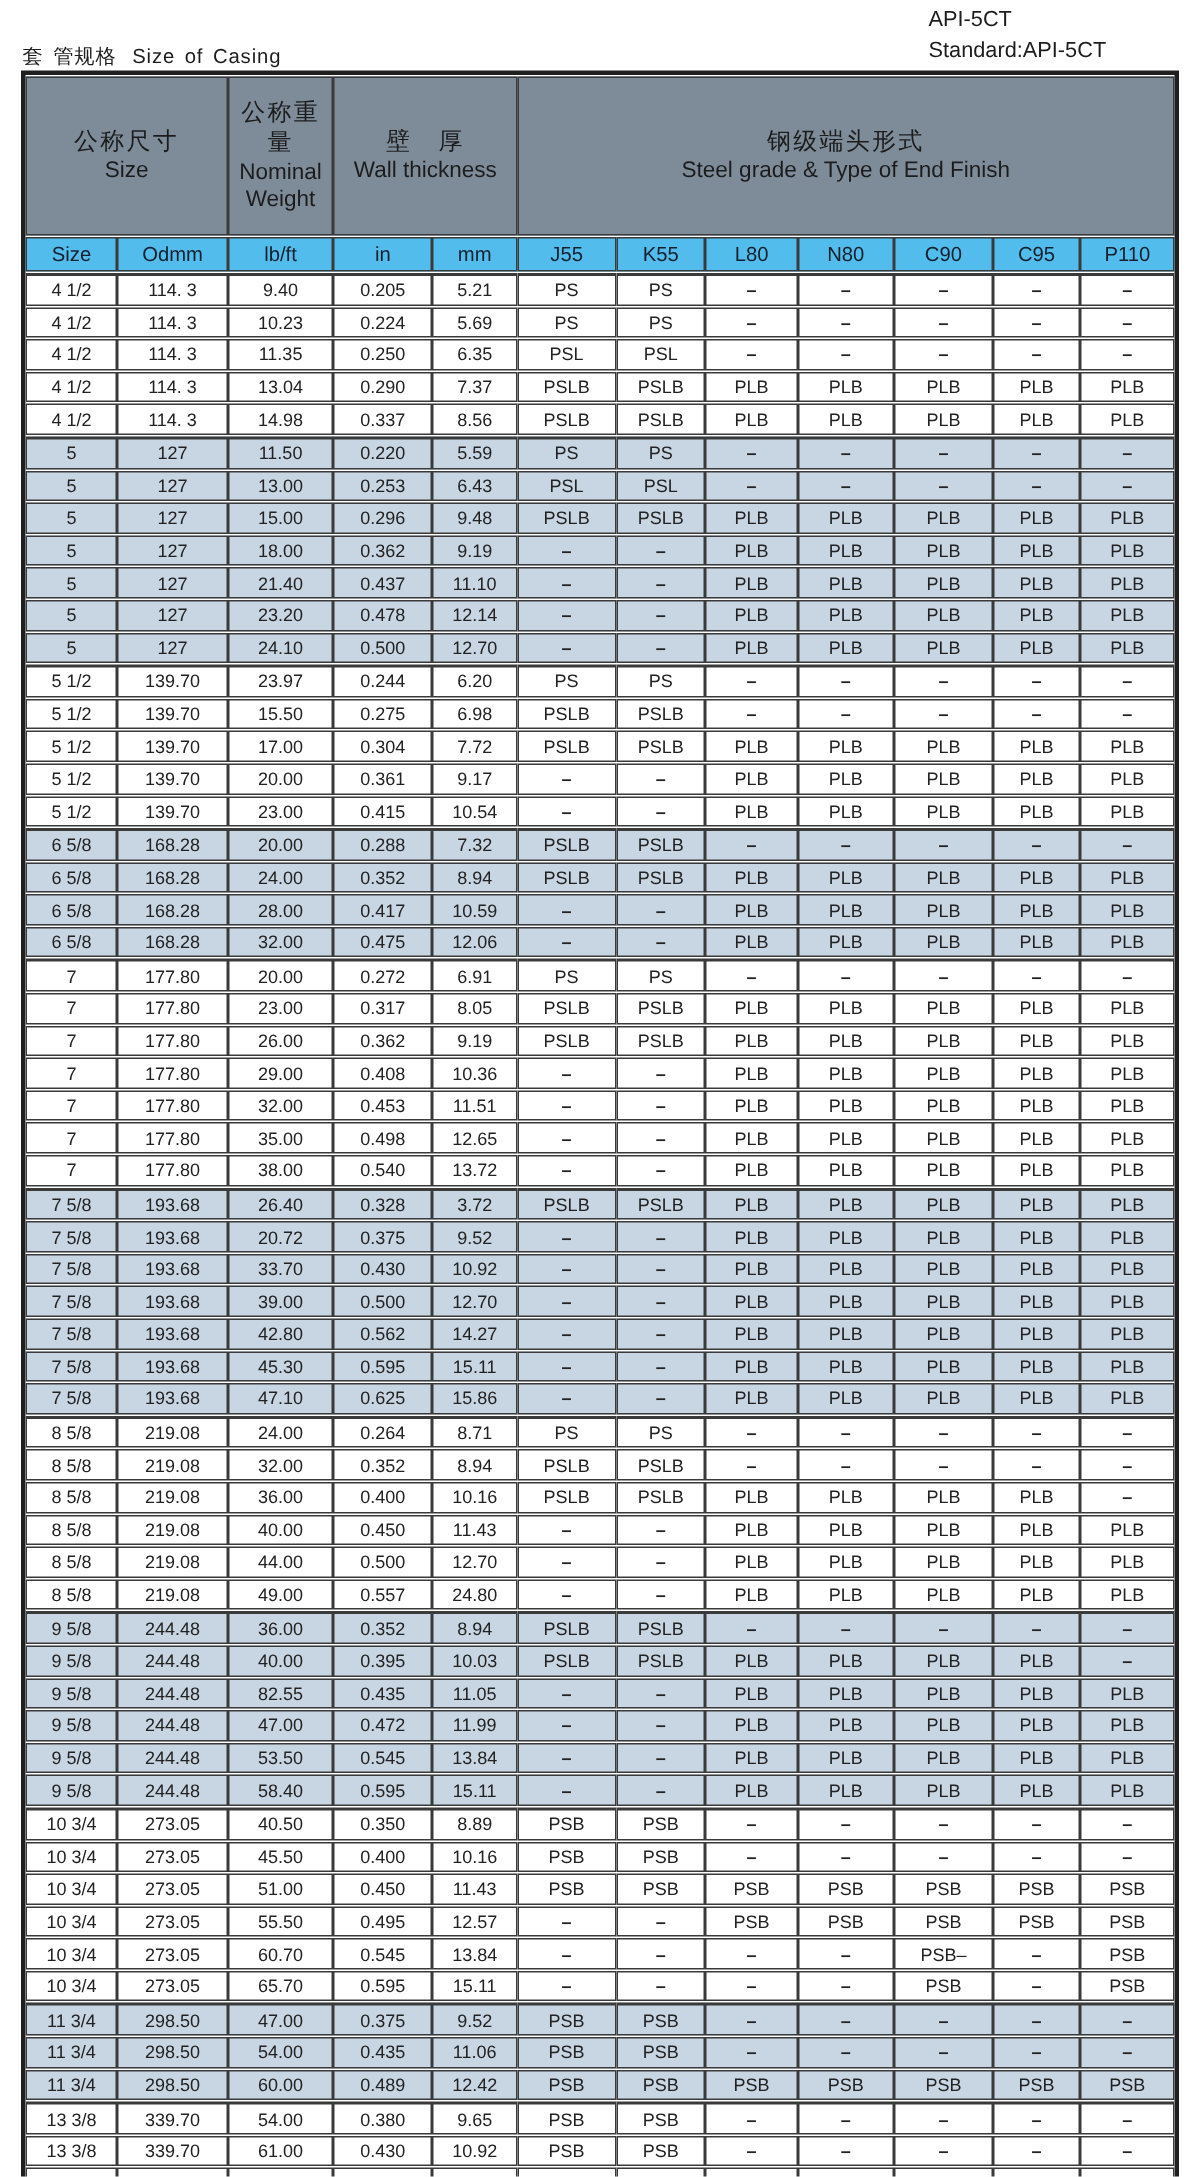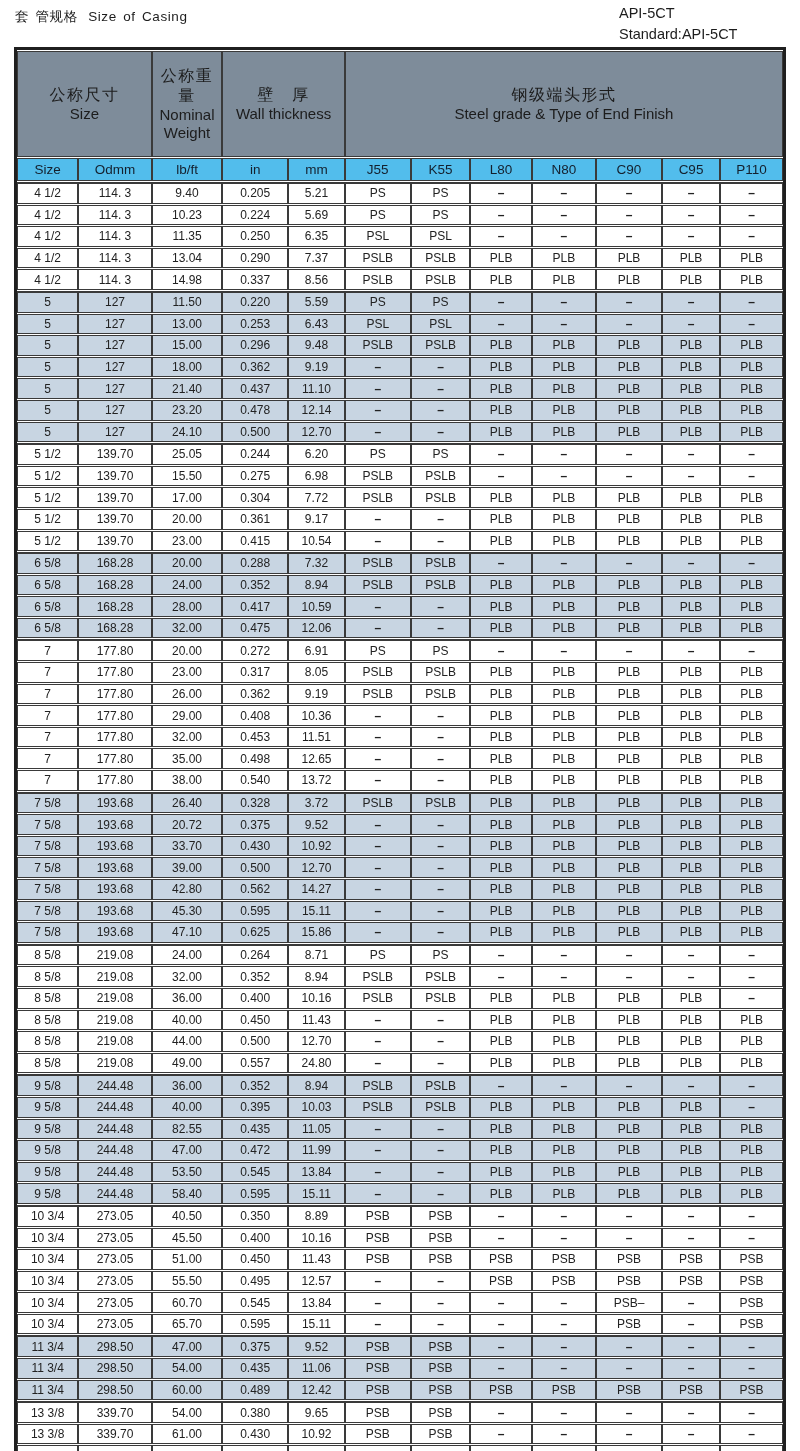--- a/index.html
+++ b/index.html
@@ -5,21 +5,21 @@
   html,body { margin:0; padding:0; }
   body {
     width:800px; height:1451px;
     background:#ffffff;
     font-family:"Liberation Sans", sans-serif;
     color:#222;
     overflow:hidden;
   }
   .topbar { position:relative; height:47px; }
   .doc-title {
-    position:absolute; left:15px; top:8px;
+    position:absolute; left:15px; top:29px;
     font-size:13.5px; color:#1d1d1d; letter-spacing:0.6px;
     word-spacing:2px;
   }
   .doc-title .zh { margin-right:4px; }
   .standard-block {
     position:absolute; left:619px; top:3px;
     font-size:14.5px; line-height:21px; color:#1d1d1d;
   }
   table.spec {
     border-collapse:separate;
@@ -293,21 +293,21 @@
         <td class="dash">–</td>
         <td>PLB</td>
         <td>PLB</td>
         <td>PLB</td>
         <td>PLB</td>
         <td>PLB</td>
       </tr>
       <tr class="group-start">
         <td>5 1/2</td>
         <td>139.70</td>
-        <td>25.05</td>
+        <td>23.97</td>
         <td>0.244</td>
         <td>6.20</td>
         <td>PS</td>
         <td>PS</td>
         <td class="dash">–</td>
         <td class="dash">–</td>
         <td class="dash">–</td>
         <td class="dash">–</td>
         <td class="dash">–</td>
       </tr>

